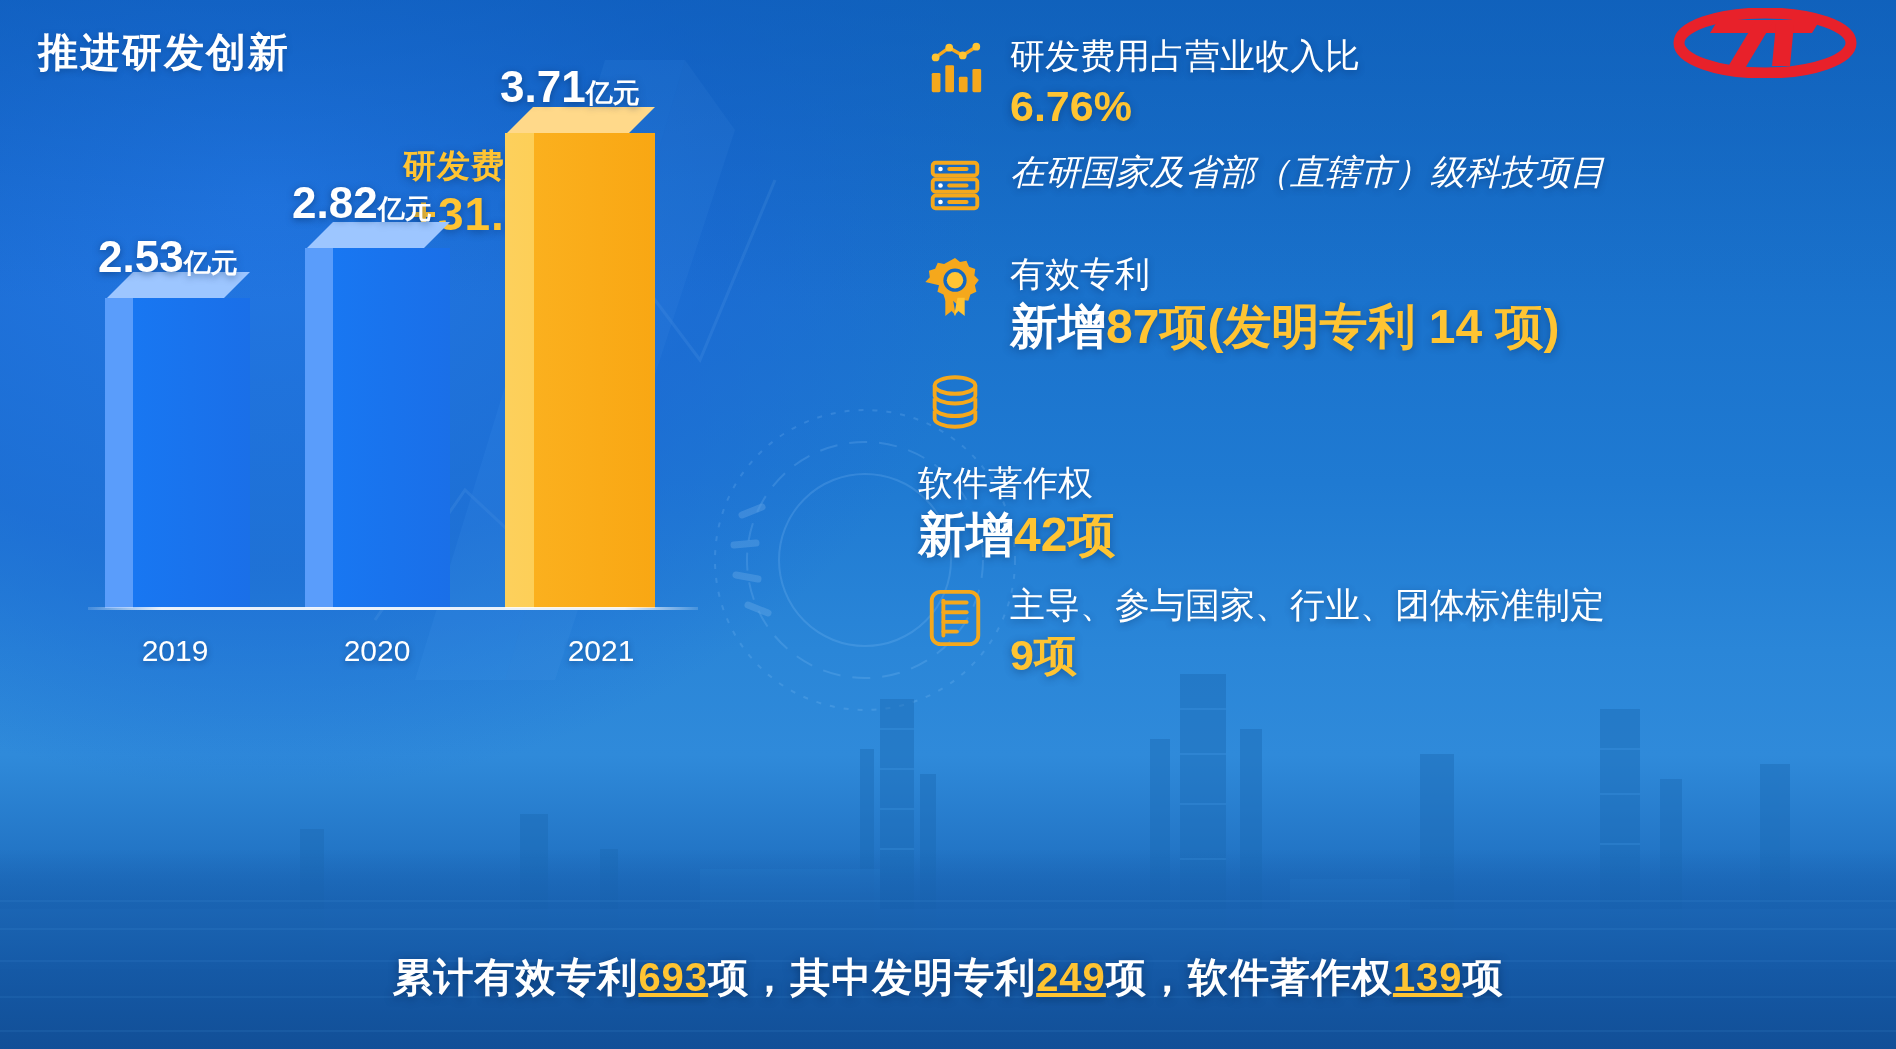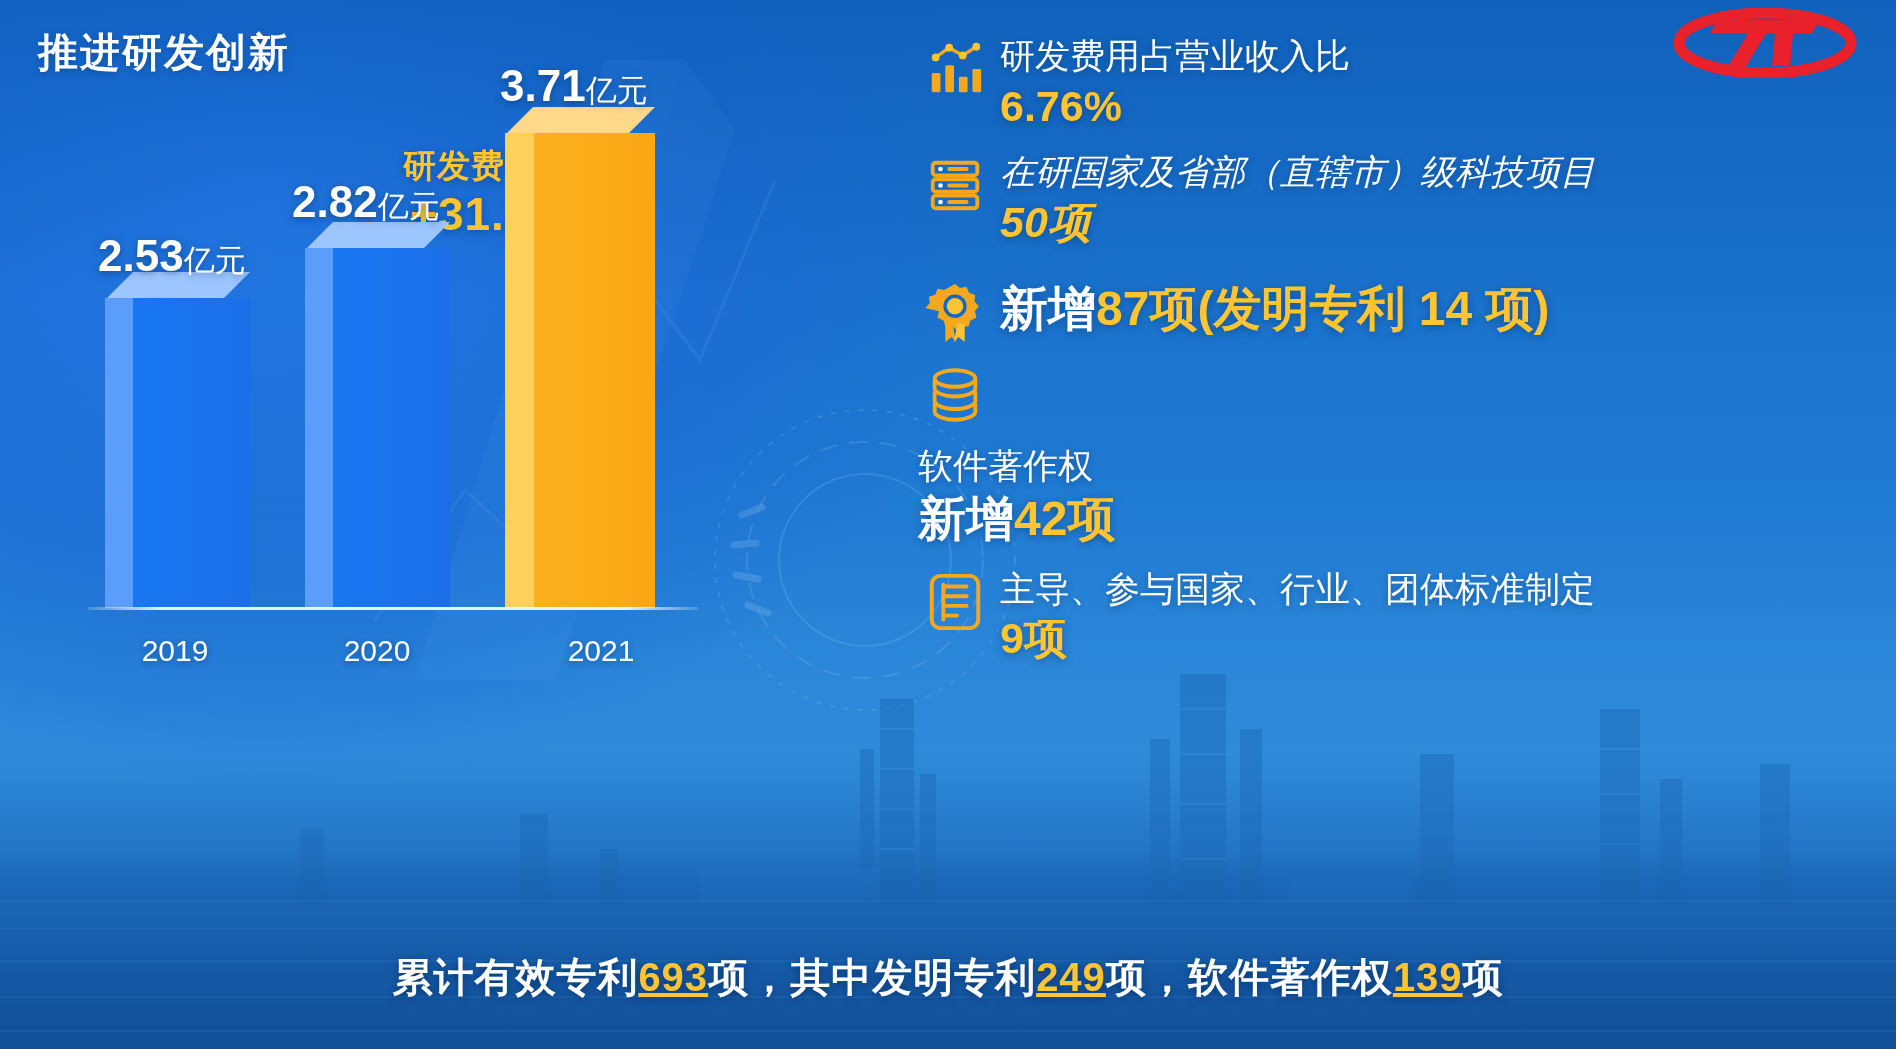--- a/index.html
+++ b/index.html
@@ -109,37 +109,37 @@
   .bar-top{
     position:absolute; left:0; width:100%;
   }
   .bar-label{
     position:absolute; width:320px; text-align:left;
     color:#ffffff; font-size:31px; font-weight:bold;
     white-space:nowrap;
     text-shadow:0 2px 7px rgba(0,40,90,.5);
   }
   .bar-label .num{ font-size:44px; }
-  .bar-label .unit{ font-size:31px; font-weight:normal;margin-top:48px; }
+  .bar-label .unit{ font-size:27px; font-weight:bold;margin-top:48px; }
   .axis-line{
     position:absolute; left:28px; bottom:110px; width:610px; height:3px;
     background:linear-gradient(90deg, rgba(255,255,255,.15), rgba(255,255,255,.9) 12%, rgba(255,255,255,.9) 88%, rgba(255,255,255,.15));
   }
   .year{
     position:absolute; bottom:52px; width:170px; text-align:center;
     color:#ffffff; font-size:30px;
     text-shadow:0 2px 6px rgba(0,40,90,.45);
   }
 
   
   .stats{
     position:absolute; left:918px; top:30px; width:950px;
   }
   .stat-row{
-    display:flex; align-items:flex-start; gap:8px; margin-bottom:6px;
+    display:flex; align-items:flex-start; gap:18px; margin-bottom:6px;
   }
   .stat-icon{
     flex:0 0 auto; width:74px; height:74px; margin-top:2px;
     display:flex; align-items:center; justify-content:center;
   }
   .stat-icon svg{ width:62px; height:62px; display:block; }
   .stat-body{ flex:1 1 auto; padding-top:4px; }
   .stat-title{
     color:#ffffff; font-size:35px; line-height:1.25;
     text-shadow:0 2px 7px rgba(0,40,90,.45);
@@ -360,35 +360,35 @@
           </g>
           <g fill="#f5a81c">
             <rect x="24" y="13.5" width="22" height="4" rx="2"></rect>
             <rect x="24" y="30.5" width="22" height="4" rx="2"></rect>
             <rect x="24" y="47.5" width="22" height="4" rx="2"></rect>
           </g>
         </svg>
       </div>
       <div class="stat-body">
         <div class="stat-title">在研国家及省部（直辖市）级科技项目</div>
-        <div class="stat-value">50项</div>
       </div>
     </div>
 
     <div class="stat-row row-3">
       <div class="stat-icon">
         <svg viewBox="0 0 64 64">
           <path fill="#f5a81c" d="M32 2 l5.2 4.3 6.6-1.4 2.7 6.2 6.4 2.2-0.9 6.7 4.6 4.9-4.1 5.4 1.6 6.6-6.2 2.8-2.1 6.4-6.7-0.6-5.1 4.4-5.1-4.4-6.7 0.6-2.1-6.4-6.2-2.8 1.6-6.6L1.4 26.9l4.6-4.9-0.9-6.7 6.4-2.2 2.7-6.2 6.6 1.4z"></path>
           <circle cx="32" cy="25" r="12" fill="#1268c3"></circle>
           <circle cx="32" cy="25" r="8.5" fill="#ffc432"></circle>
           <path fill="#f5a81c" d="M22 43 l0 19 6.5-5.2 4.5 5.2 -3.5-19z"></path>
           <path fill="#ffc432" d="M42 43 l0 19 -6.5-5.2 -4.5 5.2 3.5-19z"></path>
         </svg>
       </div>
       <div class="stat-body">
+        <div class="stat-title">有效专利</div>
         <div class="stat-value big"><span class="white">新增</span><span>87项(发明专利 14 项)</span></div>
       </div>
     </div>
 
     <div class="stat-row row-4">
       <div class="stat-icon">
         <svg viewBox="0 0 64 64">
           <g fill="none" stroke="#f5a81c" stroke-width="4">
             <ellipse cx="32" cy="15" rx="21" ry="8.5"></ellipse>
             <path d="M11 15 v10 c0 4.7 9.4 8.5 21 8.5 s21-3.8 21-8.5 V15"></path>

